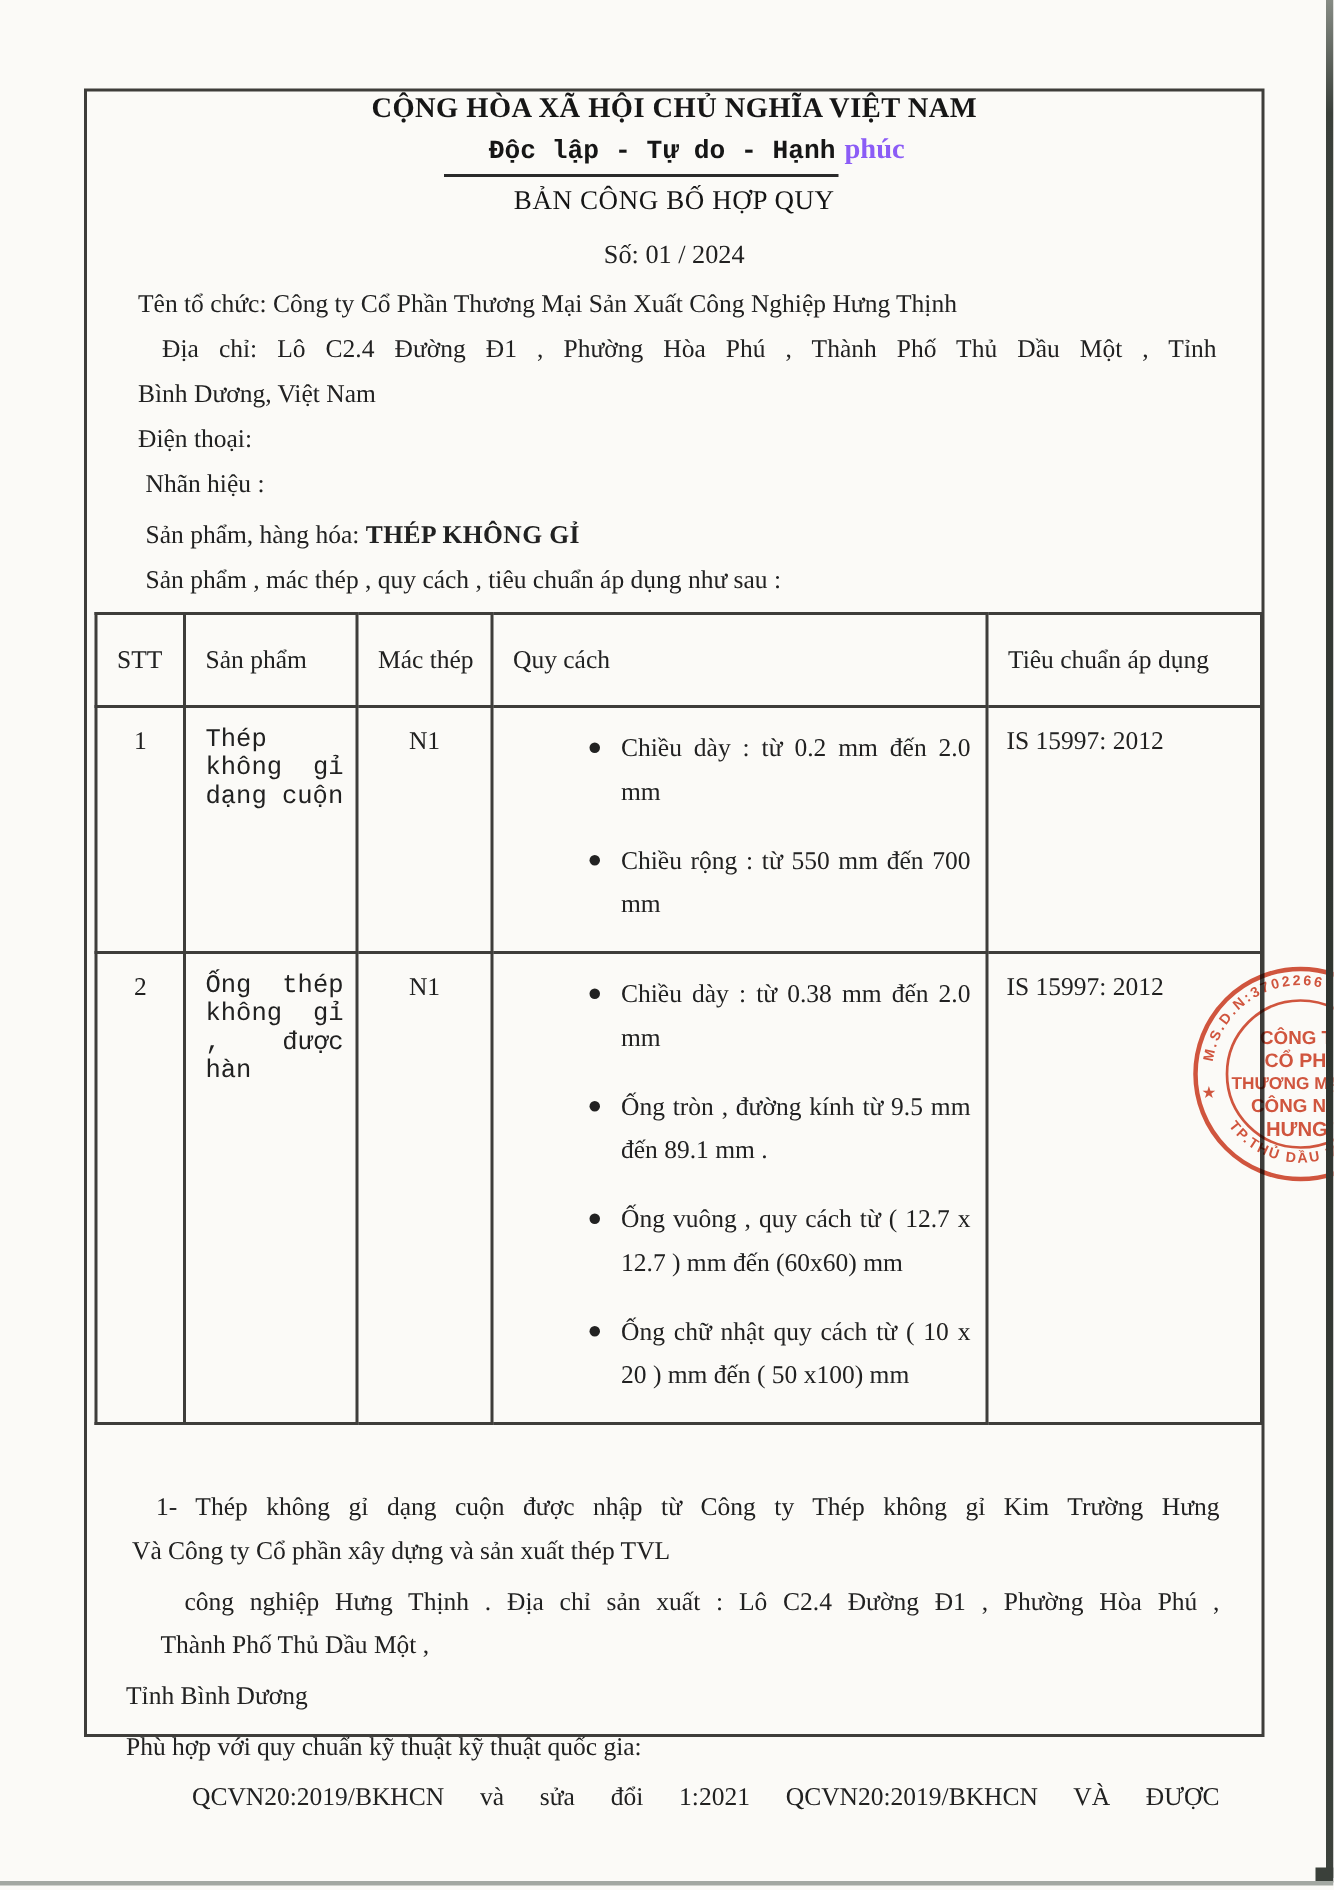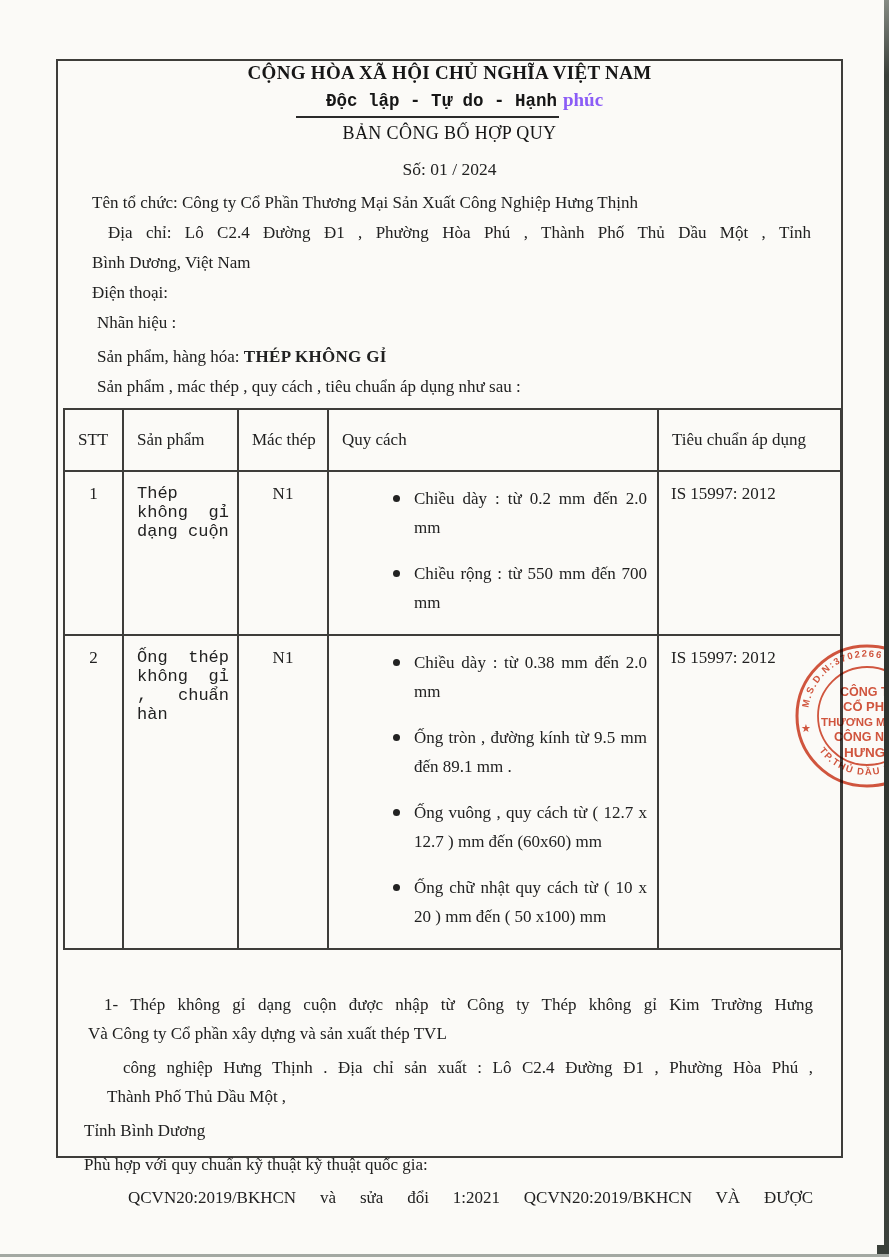--- a/index.html
+++ b/index.html
@@ -132,21 +132,21 @@
         <td class="c-qc">
           <ul>
             <li>Chiều dày : từ 0.2 mm đến 2.0 mm</li>
             <li>Chiều rộng : từ 550 mm đến 700 mm</li>
           </ul>
         </td>
         <td class="c-tc">IS 15997: 2012</td>
       </tr>
       <tr class="r2">
         <td class="c-stt">2</td>
-        <td class="c-sp">Ống thép không gỉ , chuẩn hàn</td>
+        <td class="c-sp">Ống thép không gỉ , được hàn</td>
         <td class="c-mt">N1</td>
         <td class="c-qc">
           <ul>
             <li>Chiều dày : từ 0.38 mm đến 2.0 mm</li>
             <li>Ống tròn , đường kính từ 9.5 mm đến 89.1 mm .</li>
             <li>Ống vuông , quy cách từ ( 12.7 x 12.7 ) mm đến (60x60) mm</li>
             <li>Ống chữ nhật quy cách từ ( 10 x 20 ) mm đến ( 50 x100) mm</li>
           </ul>
         </td>
         <td class="c-tc">IS 15997: 2012</td>

